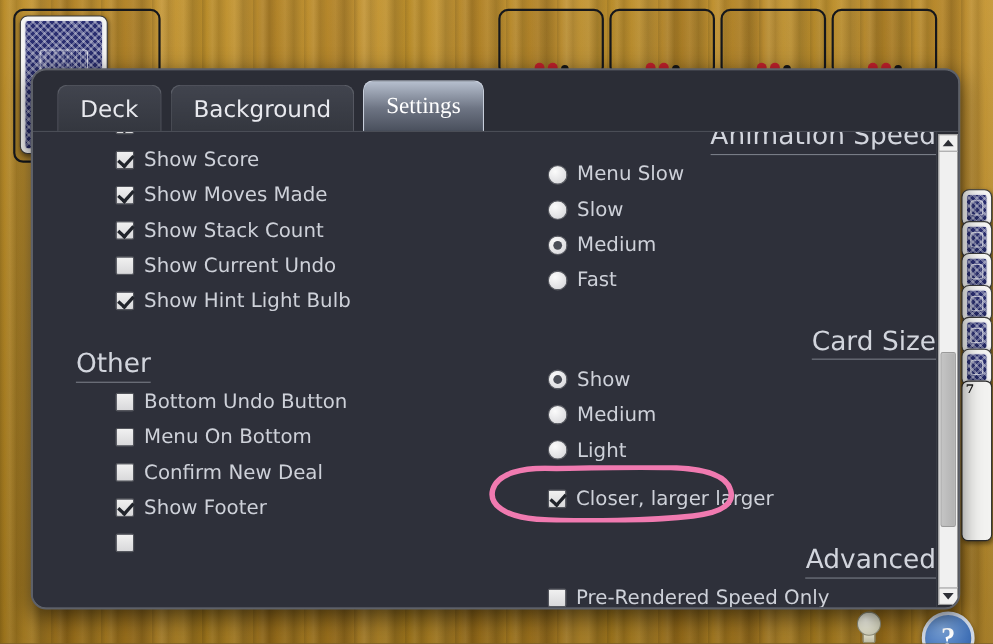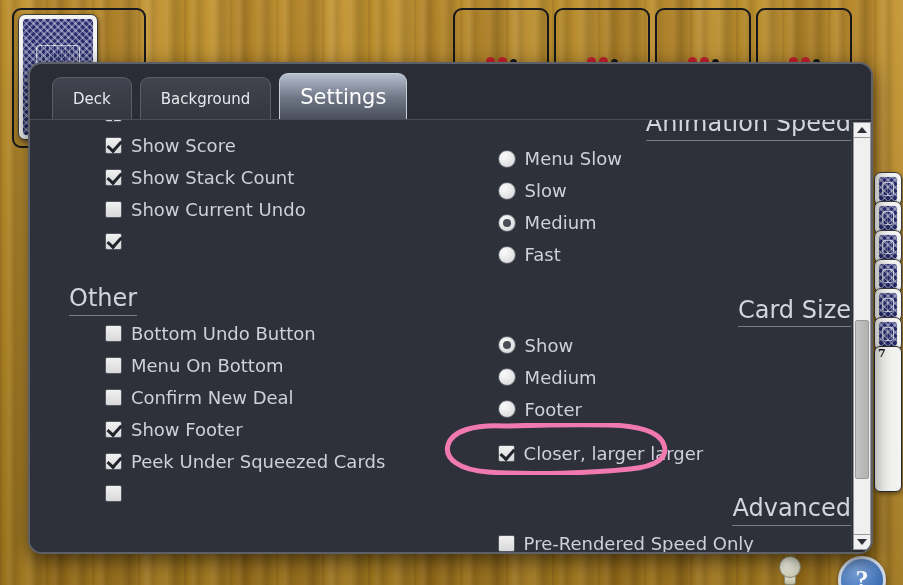--- a/index.html
+++ b/index.html
@@ -104,29 +104,29 @@
   
   #tab-bar {
     height:56px; flex:0 0 56px; position:relative;
     background:#2b2d36; padding-left:22px;
     display:flex; align-items:flex-end; gap:8px;
     border-bottom:1px solid #4a4d56;
   }
   .tab {
     height:42px; padding:0 20px; border-radius:9px 9px 0 0;
     display:flex; align-items:center; justify-content:center;
-    font-size:15px; color:#e8e9ee;
+    font-size:21px; color:#e8e9ee;
     background:linear-gradient(#41444e, #34373f);
     border:1px solid #5a5d66; border-bottom:none;
     cursor:pointer; white-space:nowrap;
   }
   .tab.active {
     background:linear-gradient(#b6bfce, #6d7483 55%, #4a505d);
     color:#ffffff; border-color:#c7cedb;
-    height:46px; font-size:21px;
+    height:46px; font-size:21px;font-family:Liberation Serif, serif;
   }
 
   
   #dialog-body {
     flex:1 1 auto; position:relative; display:flex; overflow:hidden;
     background:#2e303a;
   }
   #panes { flex:1 1 auto; display:flex; position:relative; overflow:hidden; }
   .pane { position:relative; overflow:hidden; }
   #left-pane  { width:405px; padding-left:12px;margin-left:37px; }
@@ -289,28 +289,33 @@
             <span class="checkbox checked"></span>
             <span class="label">Show Timer</span>
           </div>
 
           <div class="option-row">
             <span class="checkbox checked"></span>
             <span class="label">Show Score</span>
           </div>
           <div class="option-row">
             <span class="checkbox checked"></span>
+            <span class="label">Show Moves Made</span>
+          </div>
+          <div class="option-row">
+            <span class="checkbox checked"></span>
             <span class="label">Show Stack Count</span>
           </div>
           <div class="option-row">
             <span class="checkbox"></span>
             <span class="label">Show Current Undo</span>
           </div>
           <div class="option-row">
             <span class="checkbox checked"></span>
+            <span class="label">Show Hint Light Bulb</span>
           </div>
 
           <div style="height:18px;"></div>
           <div class="group-title">Other</div>
 
           <div class="option-row">
             <span class="checkbox"></span>
             <span class="label">Bottom Undo Button</span>
           </div>
           <div class="option-row">
@@ -319,24 +324,20 @@
           </div>
           <div class="option-row">
             <span class="checkbox"></span>
             <span class="label">Confirm New Deal</span>
           </div>
           <div class="option-row">
             <span class="checkbox checked"></span>
             <span class="label">Show Footer</span>
           </div>
           <div class="option-row">
-            <span class="checkbox checked"></span>
-            <span class="label">Peek Under Squeezed Cards</span>
-          </div>
-          <div class="option-row">
             <span class="checkbox"></span>
           </div>
 
         </div>
       </div>
 
       <div class="pane" id="right-pane">
         <div class="pane-scroll" id="right-scroll">
 
           <div class="group-title">Animation Speed</div>
@@ -364,21 +365,21 @@
           <div class="option-row">
             <span class="radio checked"></span>
             <span class="label">Show</span>
           </div>
           <div class="option-row">
             <span class="radio"></span>
             <span class="label">Medium</span>
           </div>
           <div class="option-row">
             <span class="radio"></span>
-            <span class="label">Footer</span>
+            <span class="label">Light</span>
           </div>
 
           <div style="height:12px;"></div>
           <div class="option-row">
             <span class="checkbox checked"></span>
             <span class="label">Closer, larger larger</span>
           </div>
 
           <div style="height:16px;"></div>
           <div class="group-title">Advanced</div>

